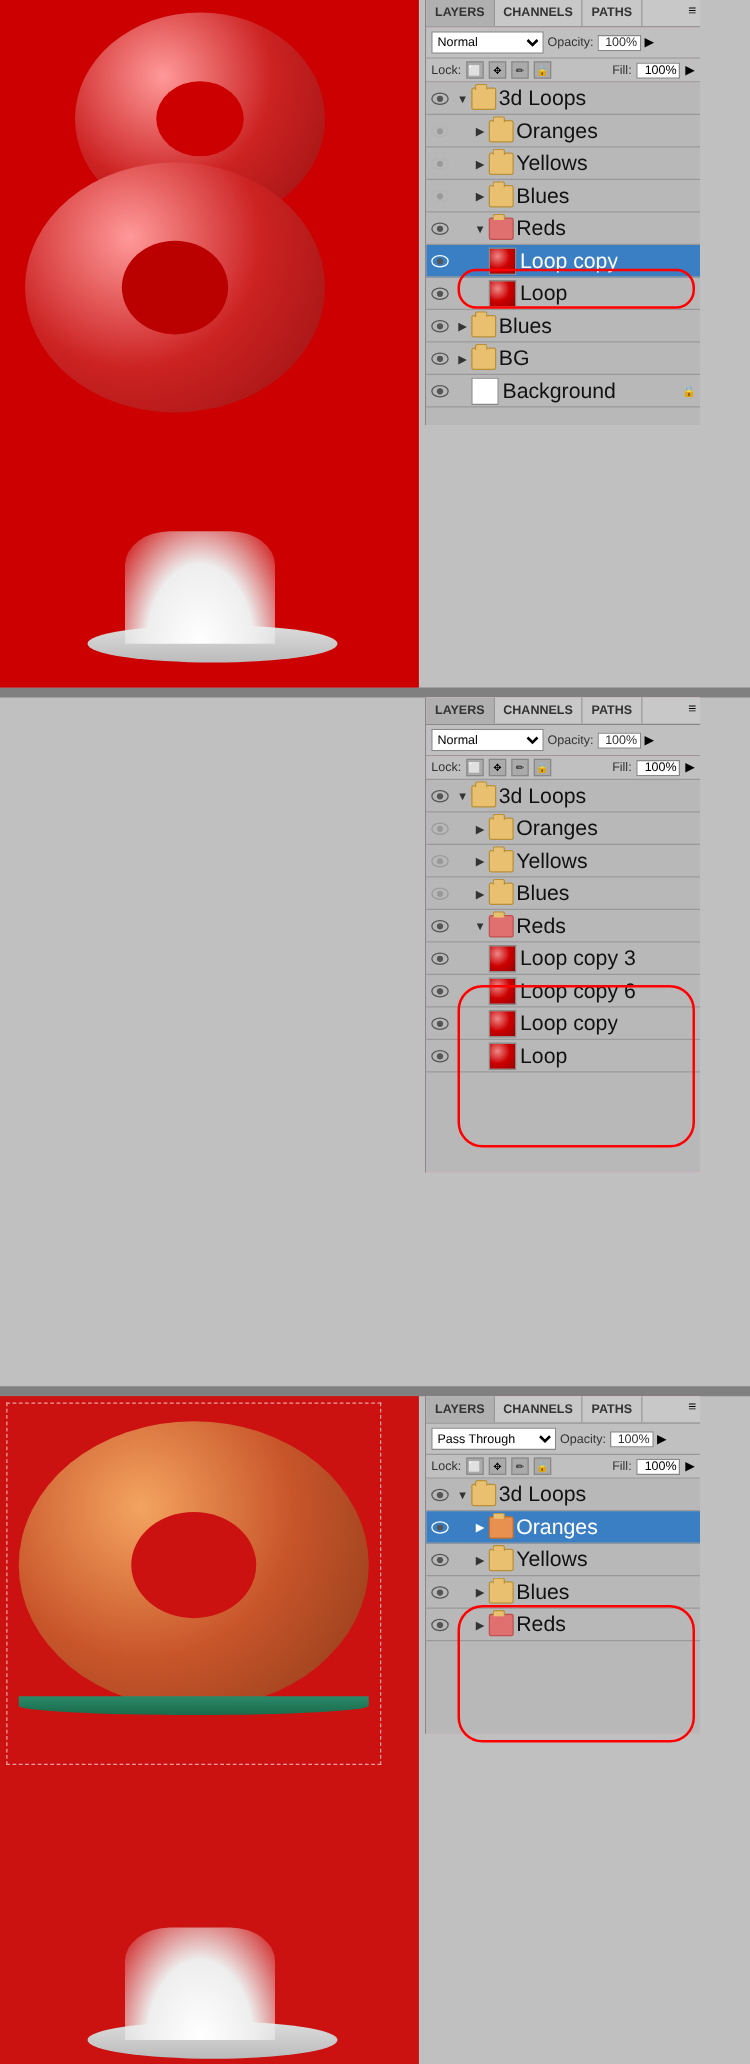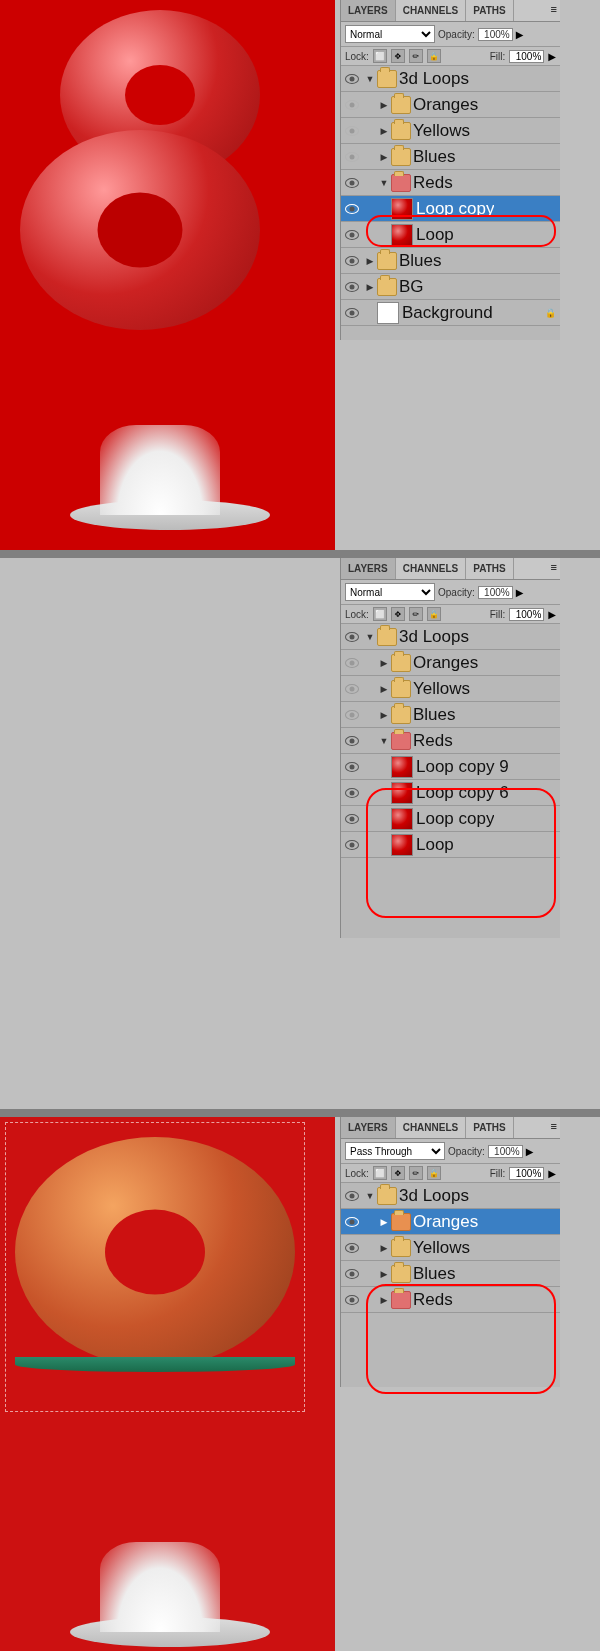--- a/index.html
+++ b/index.html
@@ -534,21 +534,21 @@
         <div class="expand-arrow">▼</div>
         <div class="folder-icon" style="background:#e07070;border-color:#c05050;"></div>
         <span class="layer-name">Reds</span>
       </div>
       <div class="layer-row">
         <div class="eye-icon">
             <div class="eye-dot"></div>
           </div>
         <div style="width:28px;"></div>
         <div class="layer-thumb thumb-donut"></div>
-        <span class="layer-name">Loop copy 9</span>
+        <span class="layer-name">Loop copy 3</span>
       </div>
       <div class="layer-row">
         <div class="eye-icon">
             <div class="eye-dot"></div>
           </div>
         <div style="width:28px;"></div>
         <div class="layer-thumb thumb-donut"></div>
         <span class="layer-name">Loop copy 6</span>
       </div>
       <div class="layer-row">

